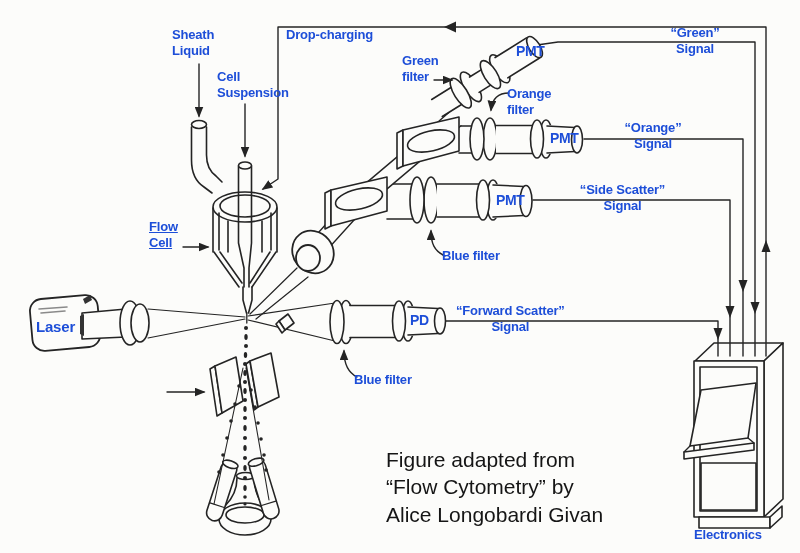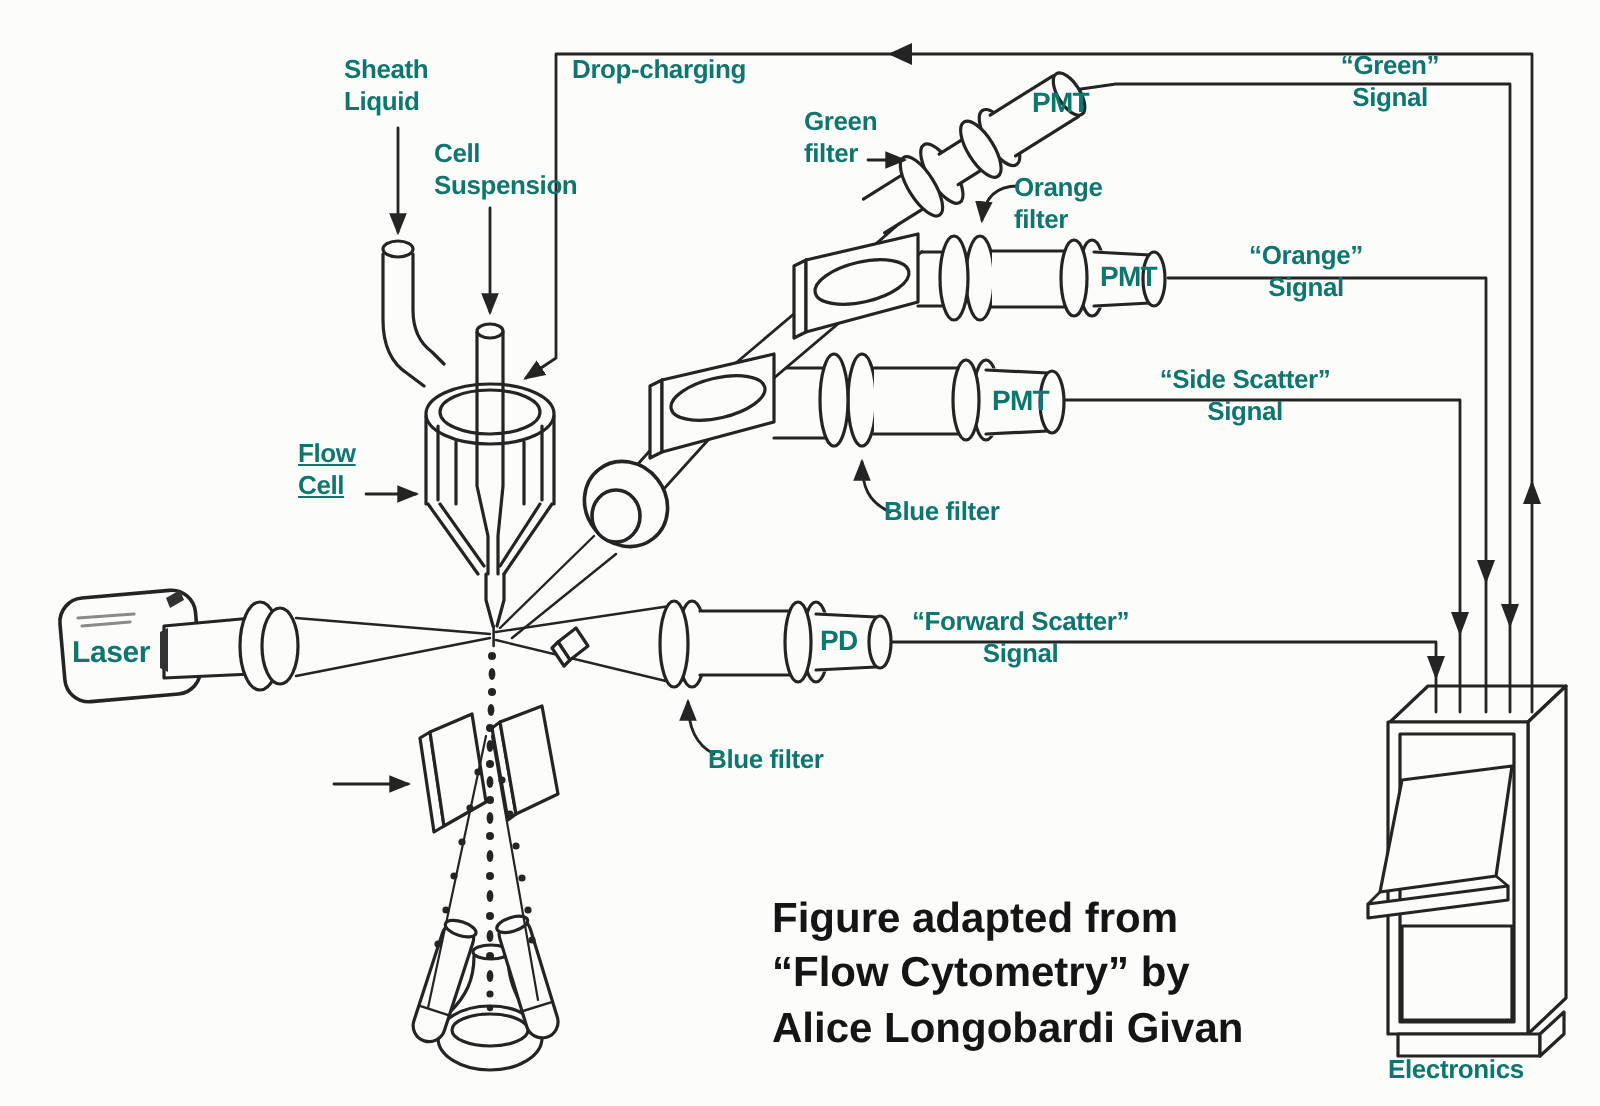--- a/index.html
+++ b/index.html
@@ -5,28 +5,28 @@
   html,body { margin:0; padding:0; background:#e8e8e6; }
   .canvas {
     position:relative; width:800px; height:553px; margin:0 auto;
     background:#fcfcfa; overflow:hidden;
     font-family:"Liberation Sans", sans-serif; color:#1e1e1e;
   }
   svg.diagram { position:absolute; left:0; top:0; }
   .lbl {
     position:absolute; white-space:pre-line;
     font-size:13px; font-weight:bold; line-height:1.22; letter-spacing:-0.2px;
-    color:#0f766e;
+    color:#1d4ed8;
   }
   .lbl.center { text-align:center; }
   .lbl.small { font-size:14px; letter-spacing:-0.4px; }
   .lbl.laser { font-size:15px; }
   .caption {
     position:absolute; white-space:pre-line;
-    font-size:21px; font-weight:bold; line-height:1.3; letter-spacing:0;
+    font-size:21px; font-weight:normal; line-height:1.3; letter-spacing:0;
     color:#151515;
   }
 </style>
 </head>
 <body>
 
 <div class="canvas">
 
 <svg class="diagram" width="800" height="553" viewBox="0 0 800 553" fill="none" stroke="#242424" stroke-width="1.6" stroke-linecap="round" stroke-linejoin="round">
   <defs>

